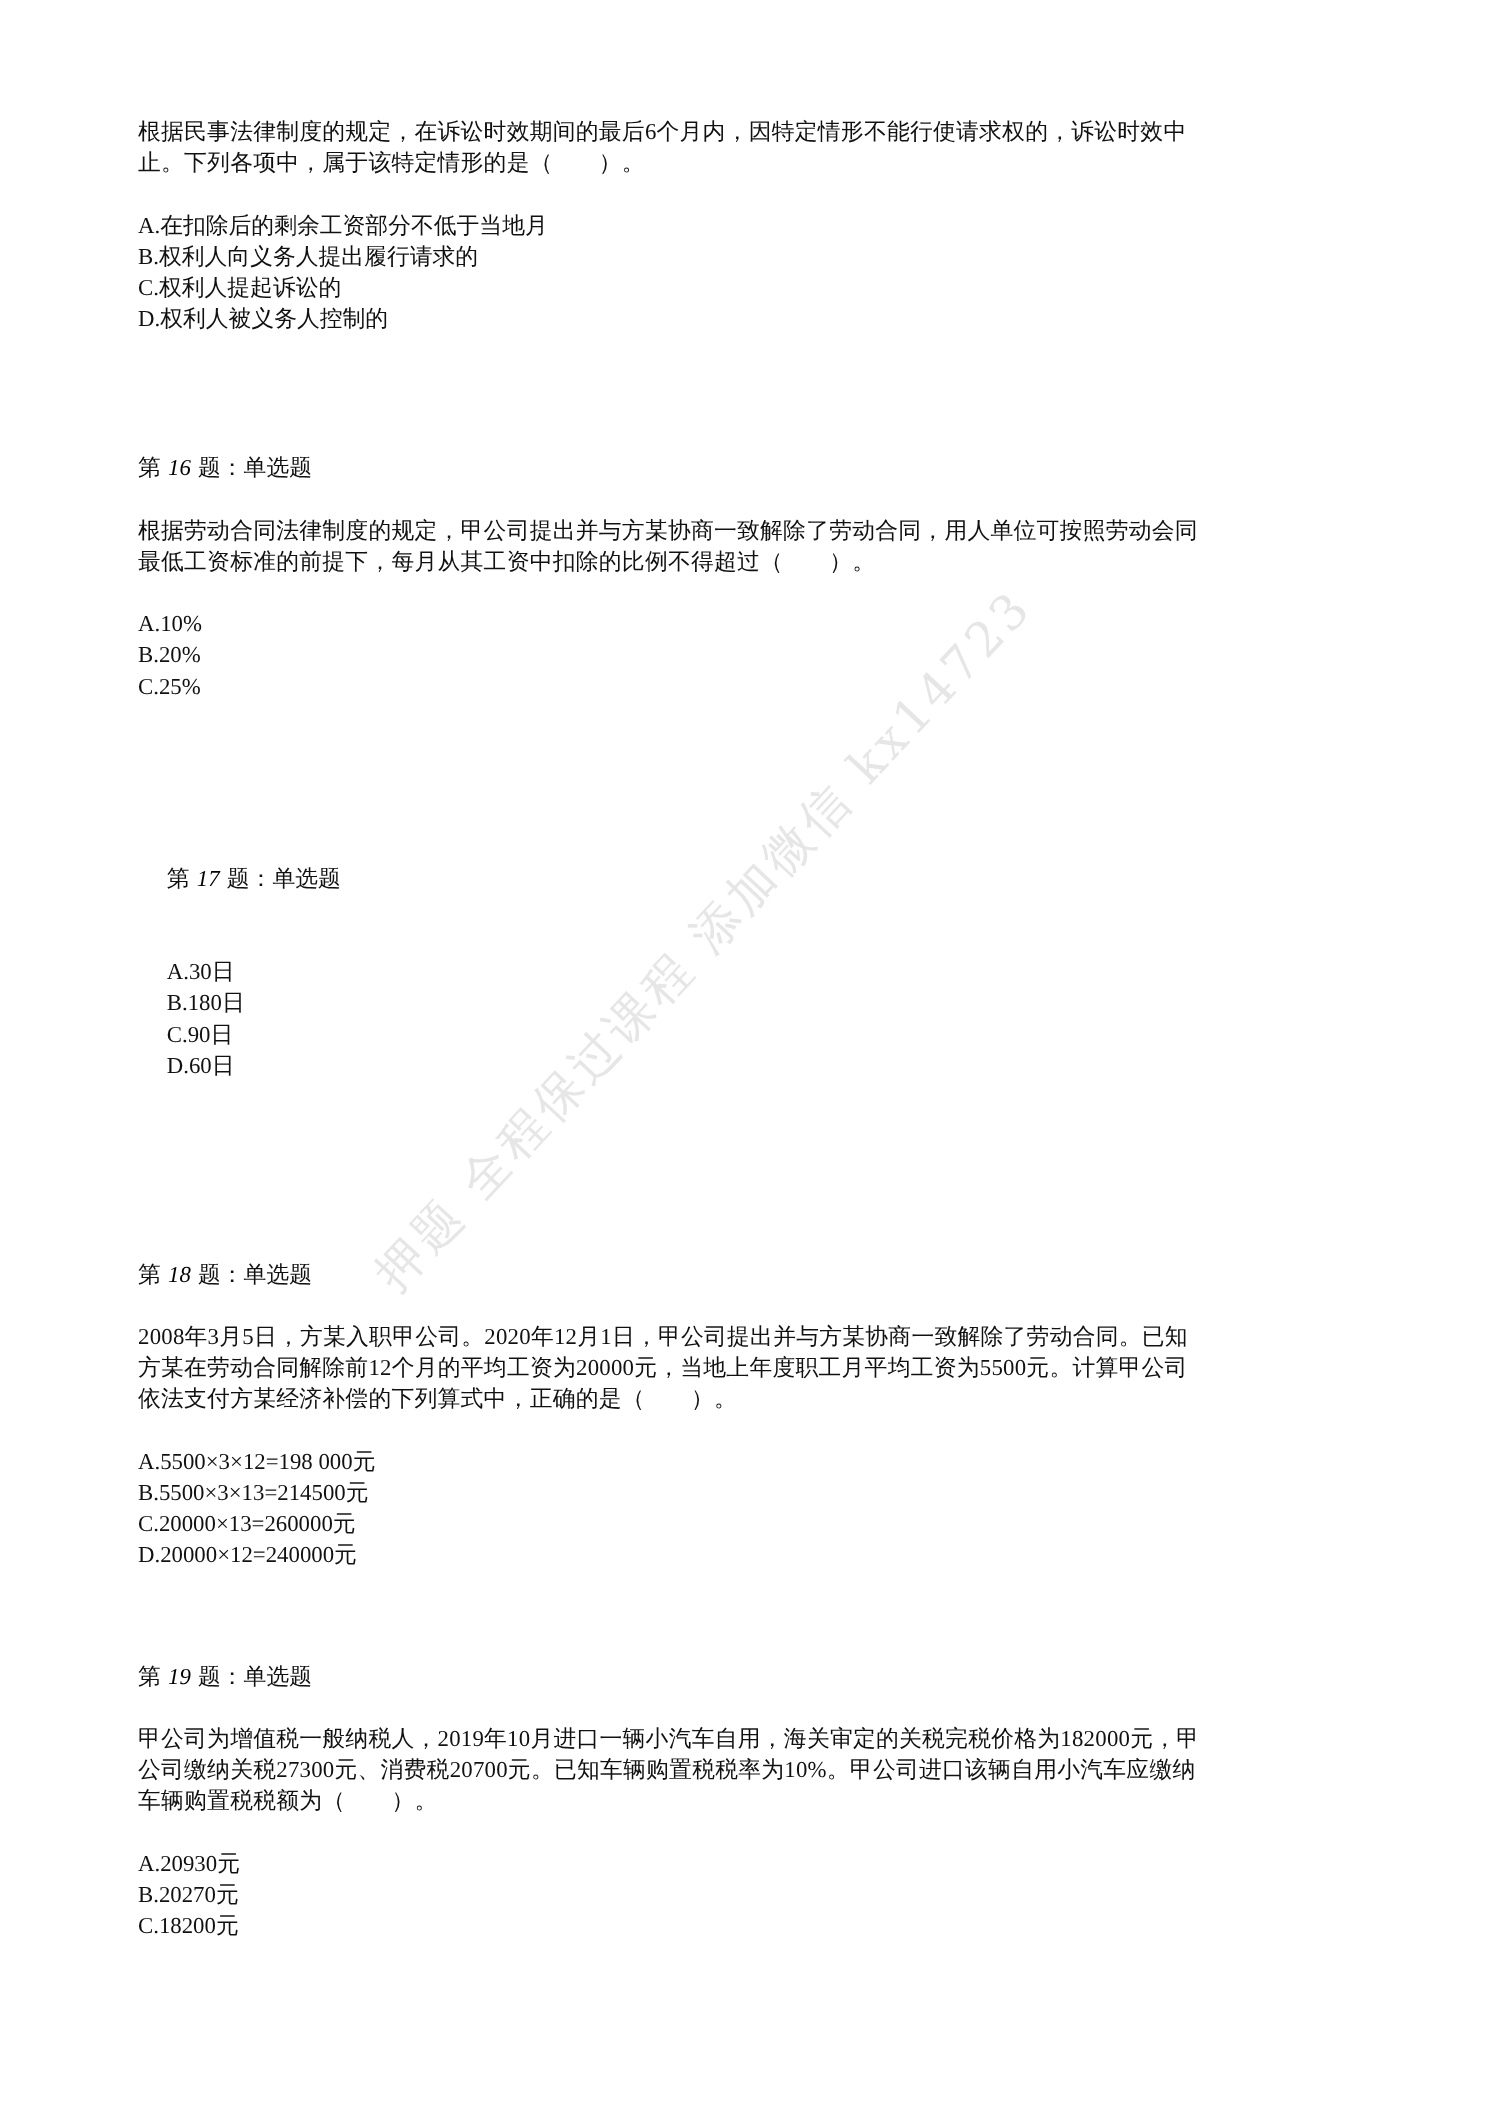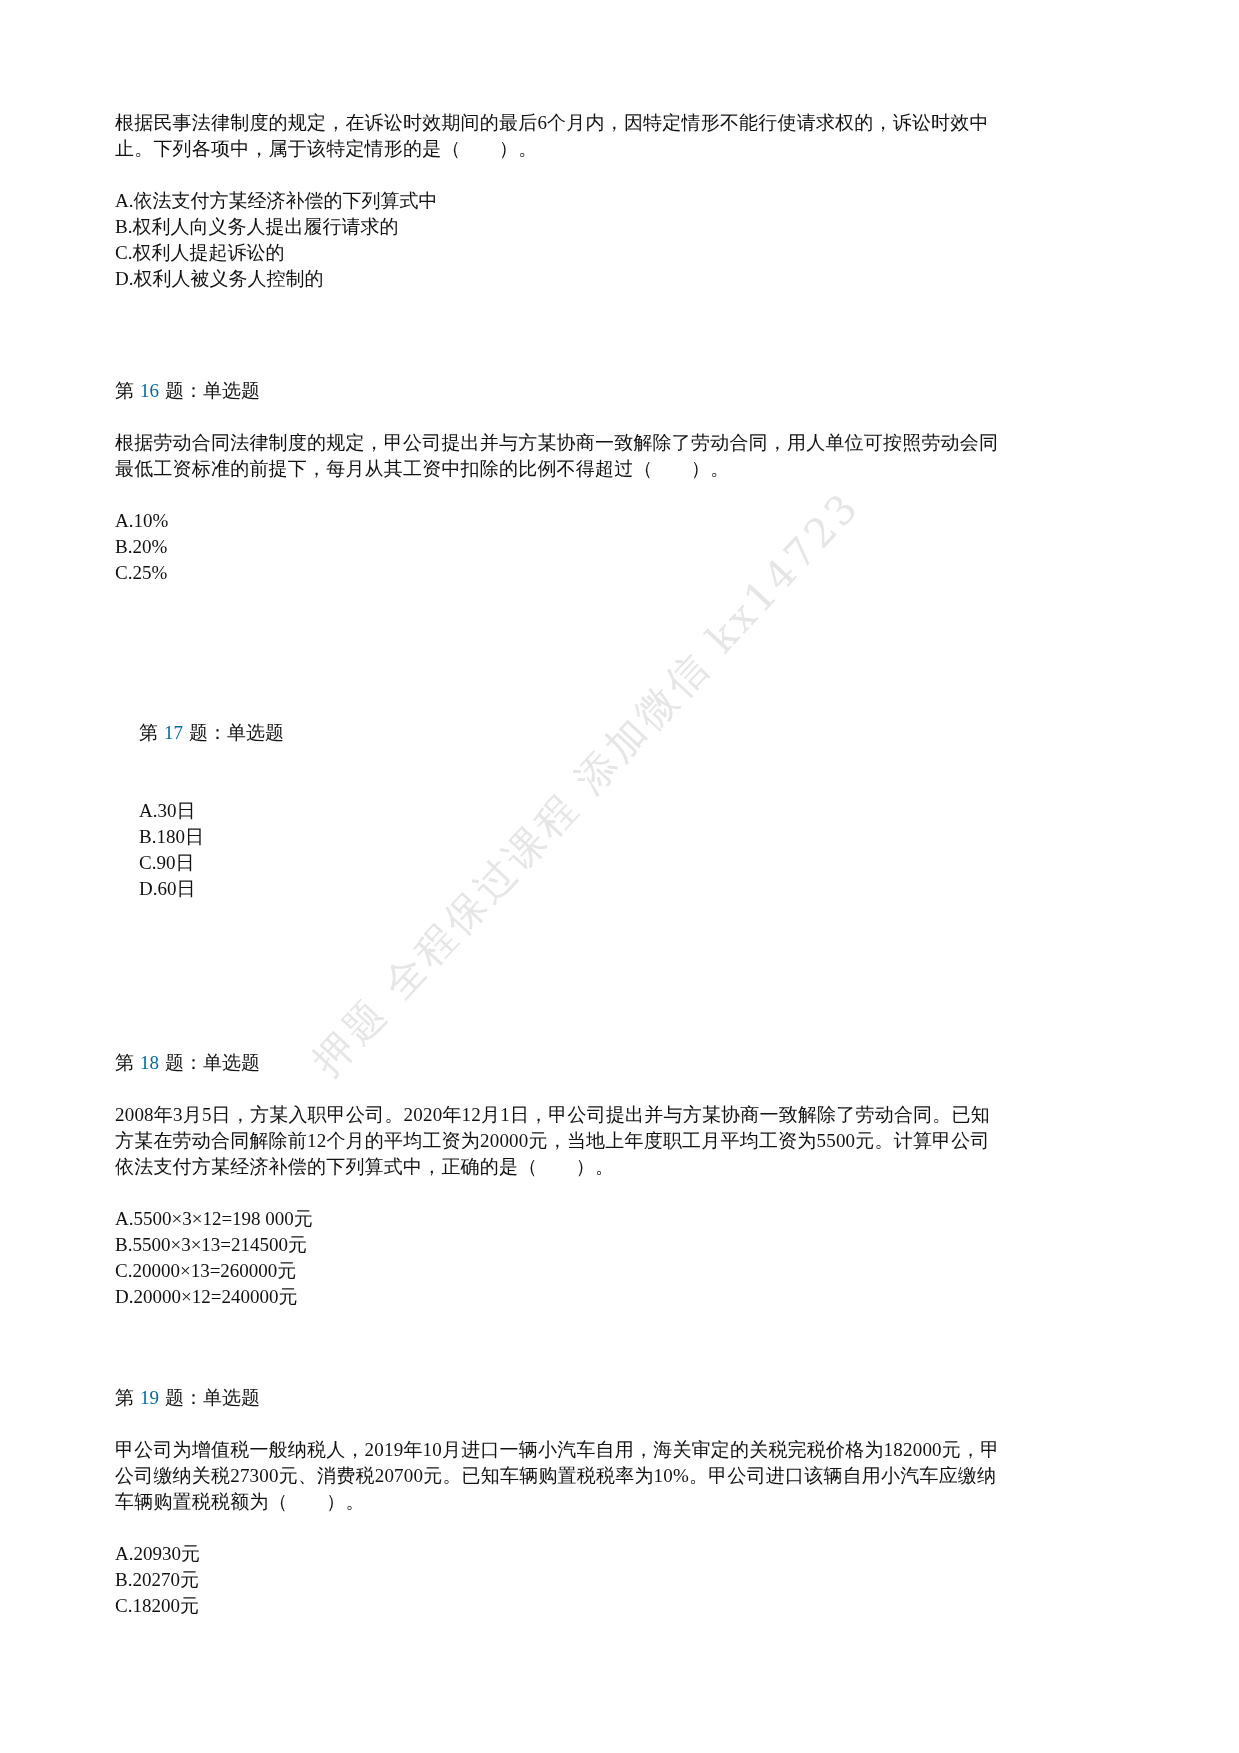--- a/index.html
+++ b/index.html
@@ -6,44 +6,44 @@
     body {
       width: 1239px; height: 1753px; position: relative; overflow: hidden;
       font-family: "Liberation Serif", "DejaVu Serif", serif;
       color: #111111;
     }
     .page { position: absolute; left: 0; top: 0; width: 1239px; height: 1753px; }
     .block { position: absolute; left: 115px; width: 1010px; font-size: 19px; line-height: 26px; }
     .stem { letter-spacing: 0.2px; }
     .opt { display: block; font-size: 19px; line-height: 26px; }
     .qhead { font-size: 19px; line-height: 26px; }
-    .qnum { color: #0369a1; margin: 0 6px; }
+    .qnum { color: #000000; margin: 0 6px; font-style: italic; }
     .watermark {
       position: absolute; left: 300px; top: 1050px;
       transform-origin: left top; transform: rotate(-47deg);
       font-size: 40px; color: #e6e6e6; white-space: nowrap;
       letter-spacing: 4px; pointer-events: none;
       font-family: "DejaVu Serif", serif;
     }
   </style>
 </head>
 <body>
 
 <div class="page">
 
   <div class="watermark">押题 全程保过课程 添加微信 kx14723</div>
 
-  <div class="block" style="top:98px;margin-top:12px;">
+  <div class="block" style="top:98px;">
     <div class="stem">
       <div>根据民事法律制度的规定，在诉讼时效期间的最后6个月内，因特定情形不能行使请求权的，诉讼时效中</div>
       <div>止。下列各项中，属于该特定情形的是（　　）。</div>
     </div>
     <div style="height:26px;"></div>
     <div>
-      <span class="opt">A.依法支付方某经济补偿的下列算式中</span>
+      <span class="opt">A.在扣除后的剩余工资部分不低于当地月</span>
       <span class="opt">B.权利人向义务人提出履行请求的</span>
       <span class="opt">C.权利人提起诉讼的</span>
       <span class="opt">D.权利人被义务人控制的</span>
     </div>
   </div>
 
   <div class="block" style="top:378px;">
     <div class="qhead">
       <span>第</span><span class="qnum">16</span><span>题：单选题</span>
     </div>

